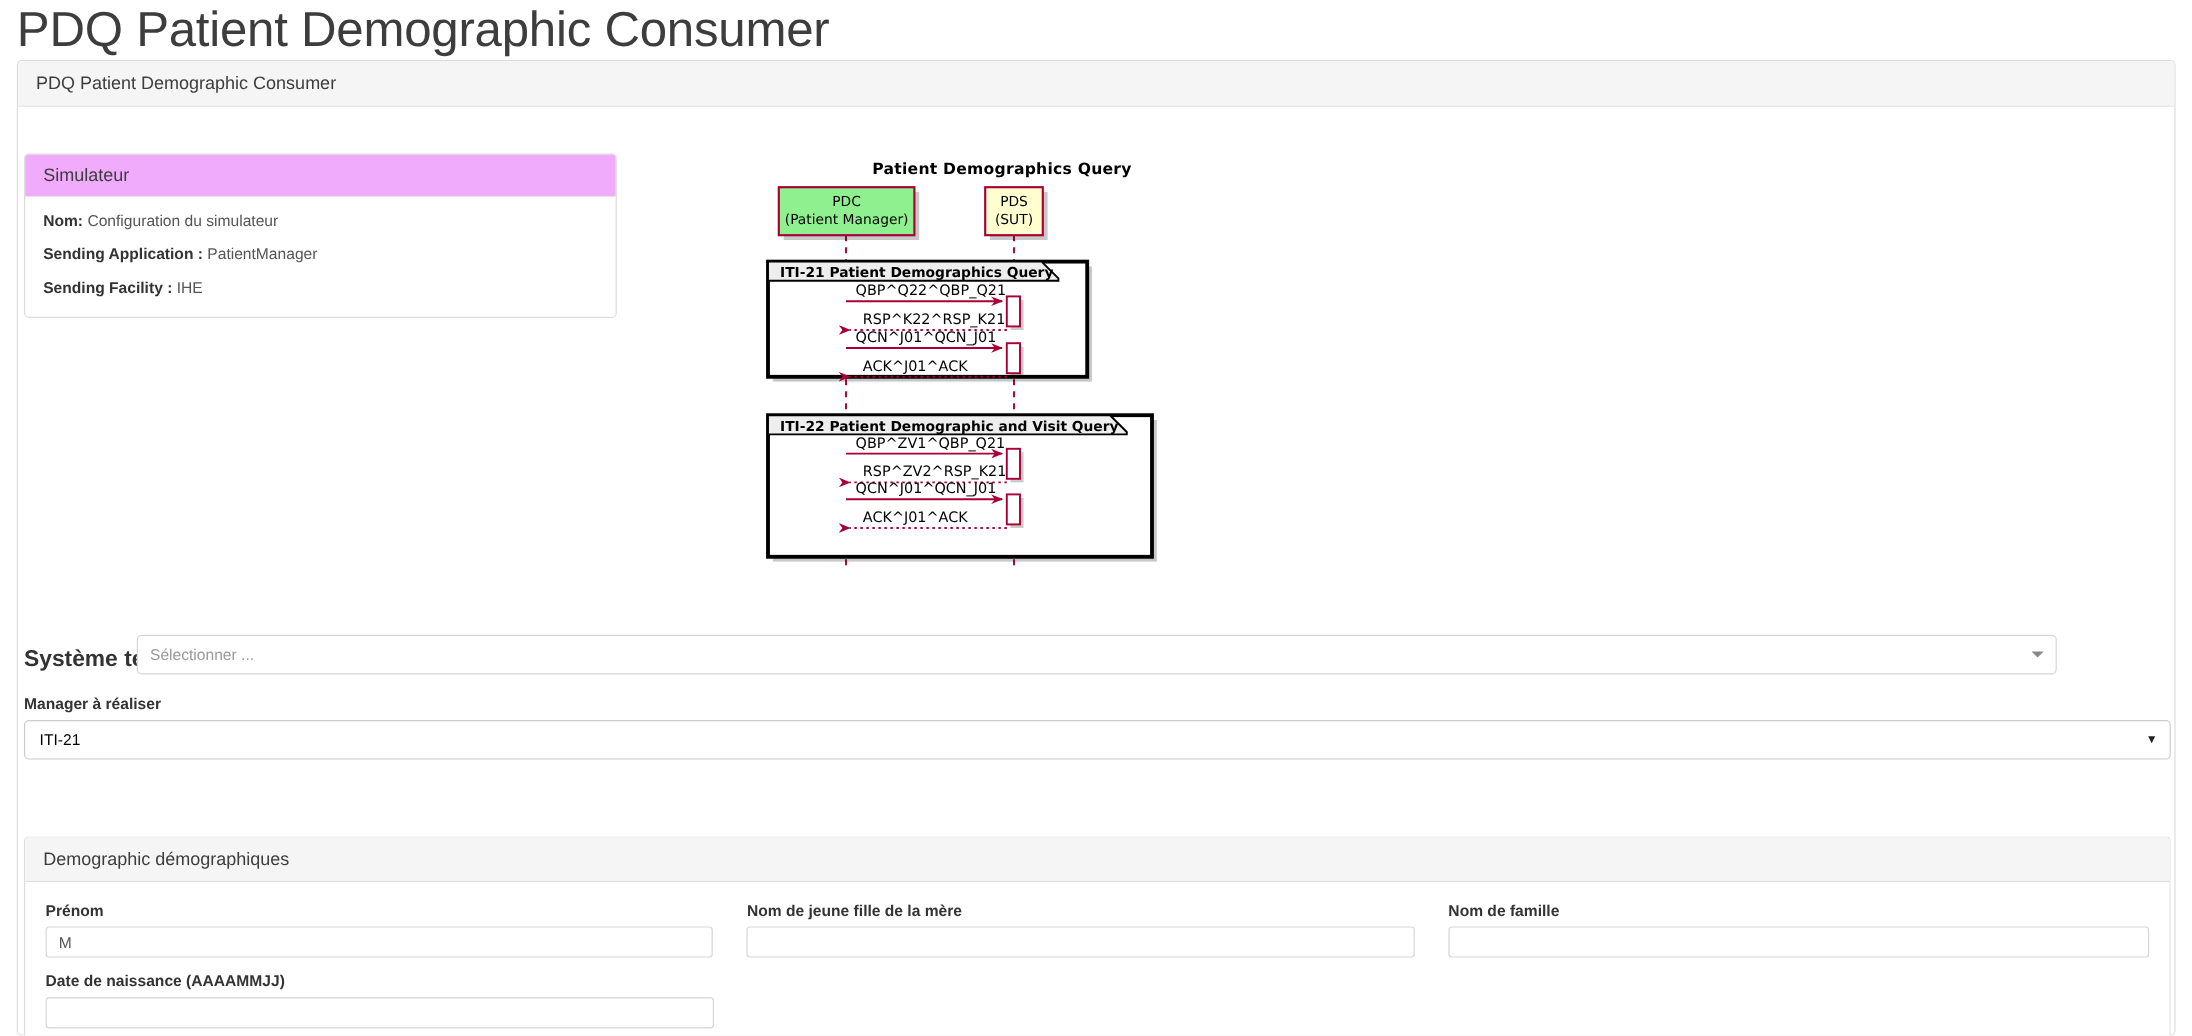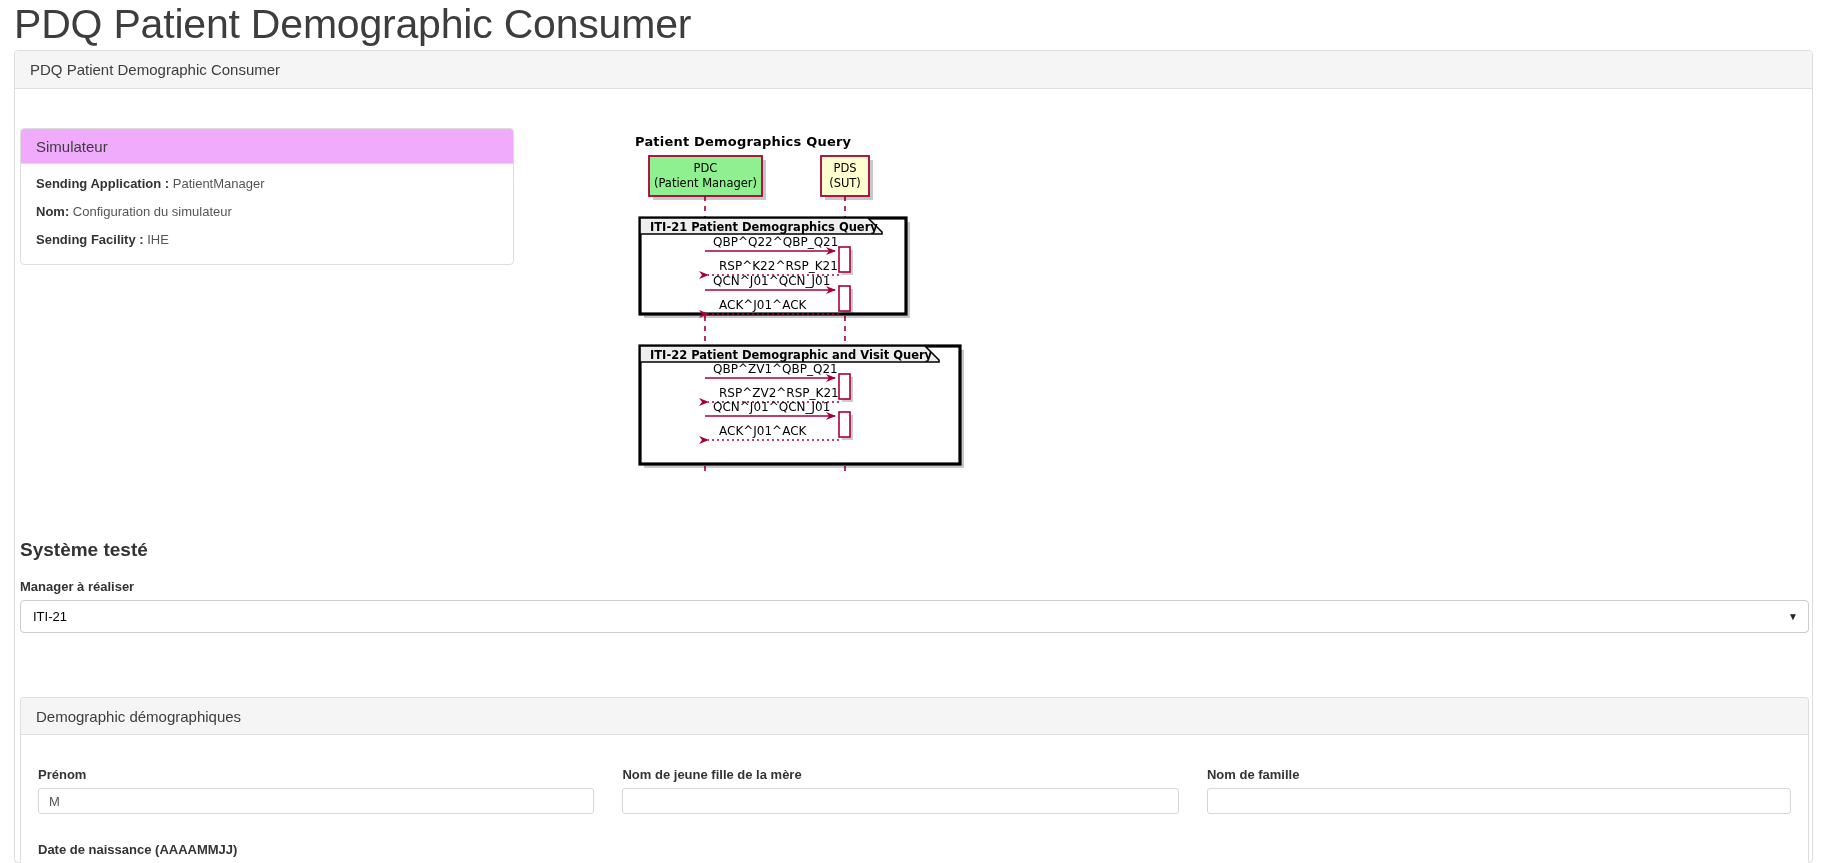--- a/index.html
+++ b/index.html
@@ -86,21 +86,21 @@
 
   
   .seq-wrap {
     position: absolute;
     left: 620px; top: 45px;
     width: 400px; height: 390px;
   }
   .seq-title {
     position: absolute;
     left: 0; top: 0; width: 400px;
-    text-align: left;
+    text-align: center;
     font-family: "DejaVu Sans", sans-serif;
     font-size: 13px;
     font-weight: bold;
     color: #000000;
     letter-spacing: 0.2px;
   }
   .seq-svg { position: absolute; left: 0; top: 0; }
 
   
   .form-row-sut {
@@ -190,21 +190,21 @@
     border-bottom: 1px solid #dddddd;
     border-radius: 3px 3px 0 0;
     display: flex;
     align-items: center;
     padding: 0 15px;
   }
   .demo-panel-title { font-size: 15px; color: #3d3d3d; }
   .demo-panel-body { padding: 16px 17px 0 17px; }
 
   .grid-row { display: flex; gap: 0; margin-bottom: 12px; }
-  .col3 { width: 594px; padding-right: 28px; margin-top: 16px; }
+  .col3 { width: 594px; padding-right: 28px; }
   .col3:last-child { padding-right: 0; }
   .text-input {
     width: 100%;
     height: 26px;
     border: 1px solid #d6d6d6;
     border-radius: 3px;
     background: #ffffff;
     font-size: 13px;
     color: #555555;
     padding: 0 10px;
@@ -228,26 +228,26 @@
     </div>
 
     <div class="outer-panel-body">
 
       <div class="sim-panel">
         <div class="sim-panel-heading">
           <span class="sim-panel-title">Simulateur</span>
         </div>
         <div class="sim-panel-body">
           <div class="sim-line">
+            <span class="sim-label">Nom:</span>
+            <span class="sim-val">Configuration du simulateur</span>
+          </div>
+          <div class="sim-line">
             <span class="sim-label">Sending Application :</span>
             <span class="sim-val">PatientManager</span>
-          </div>
-          <div class="sim-line">
-            <span class="sim-label">Nom:</span>
-            <span class="sim-val">Configuration du simulateur</span>
           </div>
           <div class="sim-line">
             <span class="sim-label">Sending Facility :</span>
             <span class="sim-val">IHE</span>
           </div>
         </div>
       </div>
 
       <div class="seq-wrap">
         <div class="seq-title">Patient Demographics Query</div>
@@ -316,20 +316,24 @@
 
           <rect x="186" y="22" width="48" height="40" fill="#000" opacity="0.22" transform="translate(4,4)"></rect>
           <rect x="186" y="22" width="48" height="40" fill="#FEFECE" stroke="#A80036" stroke-width="1.8"></rect>
           <text x="210" y="38" text-anchor="middle" font-family="DejaVu Sans, sans-serif" font-size="11.5" fill="#000">PDS</text>
           <text x="210" y="53" text-anchor="middle" font-family="DejaVu Sans, sans-serif" font-size="11.5" fill="#000">(SUT)</text>
         </svg>
       </div>
 
       <div class="form-row-sut">
         <span class="label-inline">Système testé</span>
+        <div class="select2">
+          <span class="select2-text">Sélectionner ...</span>
+          <span class="caret-small"></span>
+        </div>
       </div>
 
       <div class="block-action">
         <label class="field-label">Manager à réaliser</label>
         <div class="native-select">
           <span class="val">ITI-21</span>
           <span class="caret-native">▼</span>
         </div>
       </div>
 

